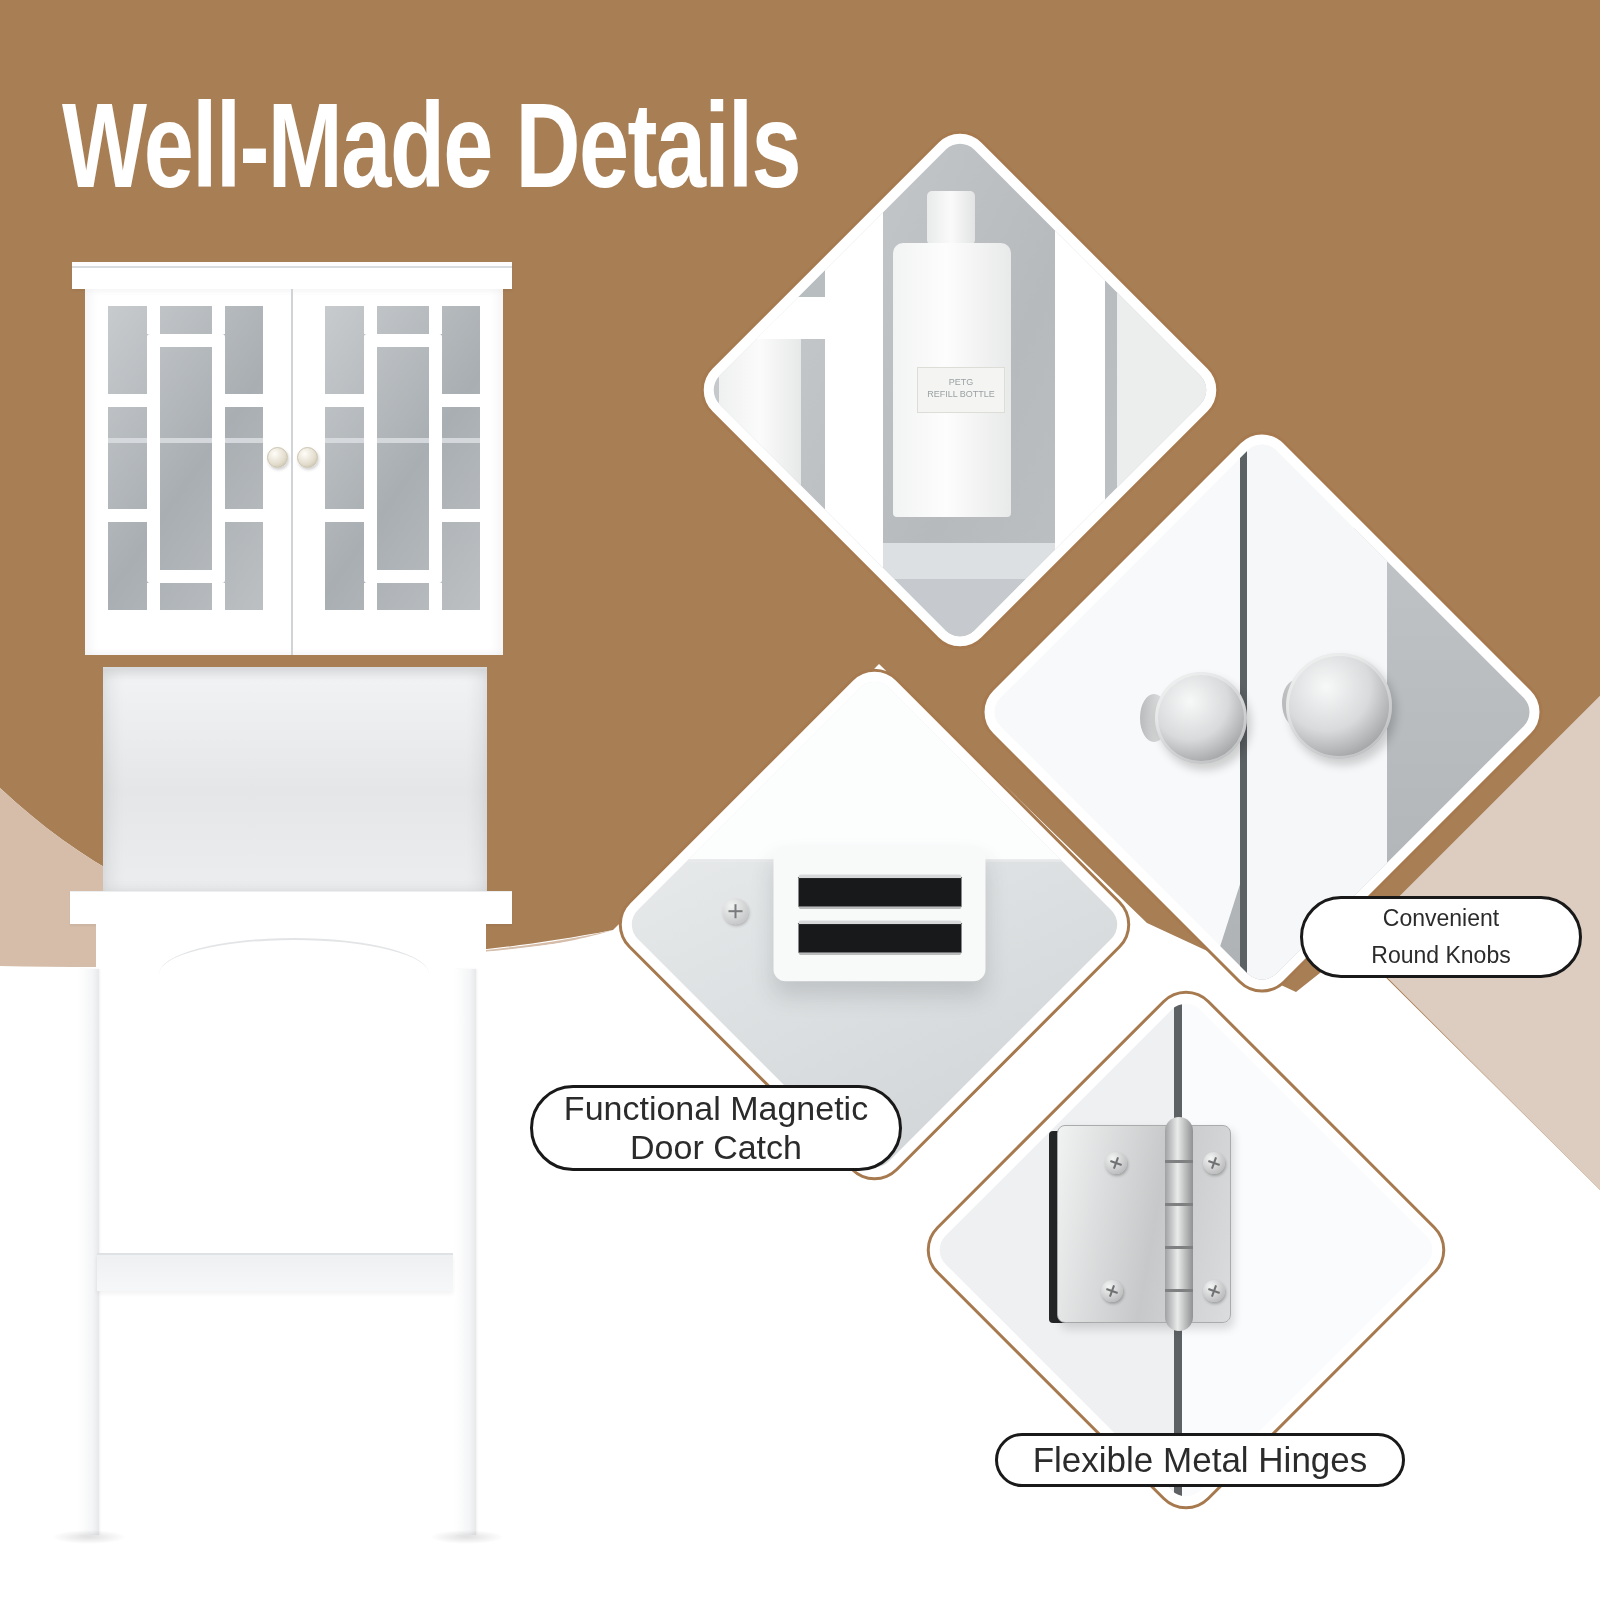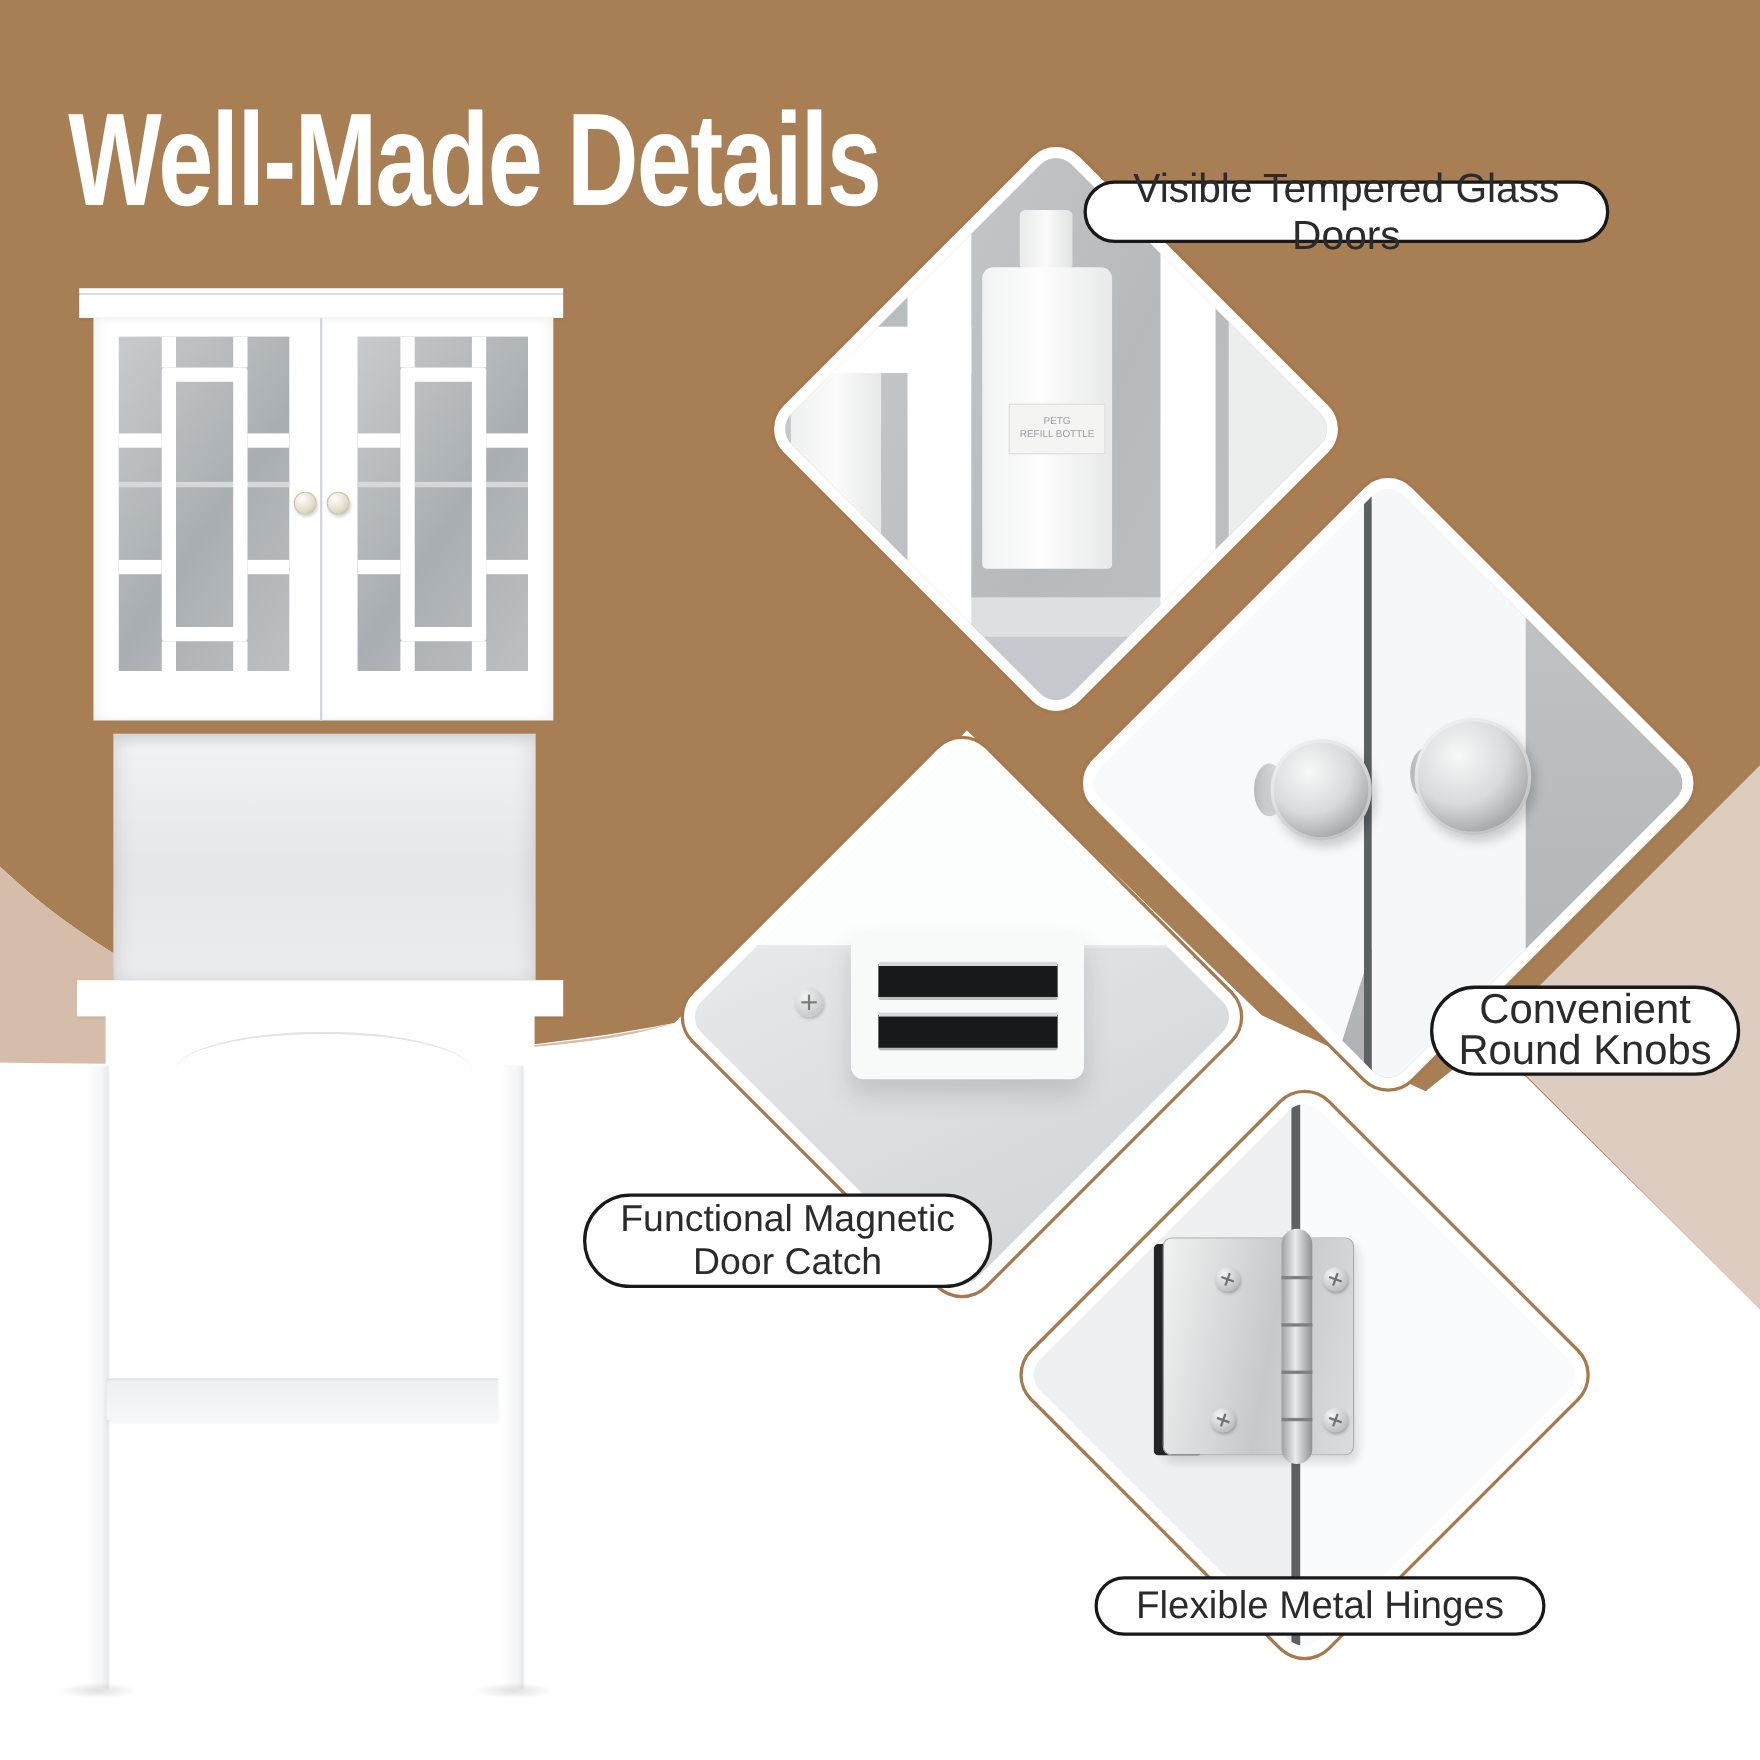--- a/index.html
+++ b/index.html
@@ -128,21 +128,21 @@
   .hi-screw:before{width:12px;height:2px;transform:translate(-50%,-50%) rotate(20deg);}
   .hi-screw:after{width:2px;height:12px;transform:translate(-50%,-50%) rotate(20deg);}
   .hw1{left:174px;top:157px;} .hw2{left:170px;top:285px;}
   .hw3{left:272px;top:157px;} .hw4{left:272px;top:285px;}
 
   
   .pill{position:absolute;z-index:5;background:#ffffff;border:3px solid #191919;border-radius:999px;
         color:#2b2b2b;display:flex;flex-direction:column;align-items:center;justify-content:center;
         text-align:center;box-sizing:border-box;}
   #pillGlass{left:985px;top:164px;width:478px;height:57px;font-size:37px;}
-  #pillKnobs{left:1300px;top:896px;width:282px;height:82px;font-size:38px;line-height:37px;}
+  #pillKnobs{left:1300px;top:896px;width:282px;height:82px;font-size:23px;line-height:37px;}
   #pillCatch{left:530px;top:1085px;width:372px;height:86px;font-size:34px;line-height:39px;}
   #pillHinge{left:995px;top:1433px;width:410px;height:54px;font-size:35px;}
 </style>
 </head>
 <body>
 
 <div id="canvas">
 
   <svg id="bg" width="1600" height="1600" viewBox="0 0 1600 1600">
     <rect width="1600" height="1600" fill="#ffffff"></rect>
@@ -250,23 +250,20 @@
       <div class="el hi-seg hs2"></div>
       <div class="el hi-seg hs3"></div>
       <div class="el hi-seg hs4"></div>
       <div class="el hi-screw hw1"></div>
       <div class="el hi-screw hw2"></div>
       <div class="el hi-screw hw3"></div>
       <div class="el hi-screw hw4"></div>
     </div>
   </div>
 
-  <div class="pill" id="pillGlass">
-    <span>Visible Tempered Glass Doors</span>
-  </div>
   <div class="pill" id="pillKnobs">
     <span>Convenient</span>
     <span>Round Knobs</span>
   </div>
   <div class="pill" id="pillHinge">
     <span>Flexible Metal Hinges</span>
   </div>
   <div class="pill" id="pillCatch">
     <span>Functional Magnetic</span>
     <span>Door Catch</span>

